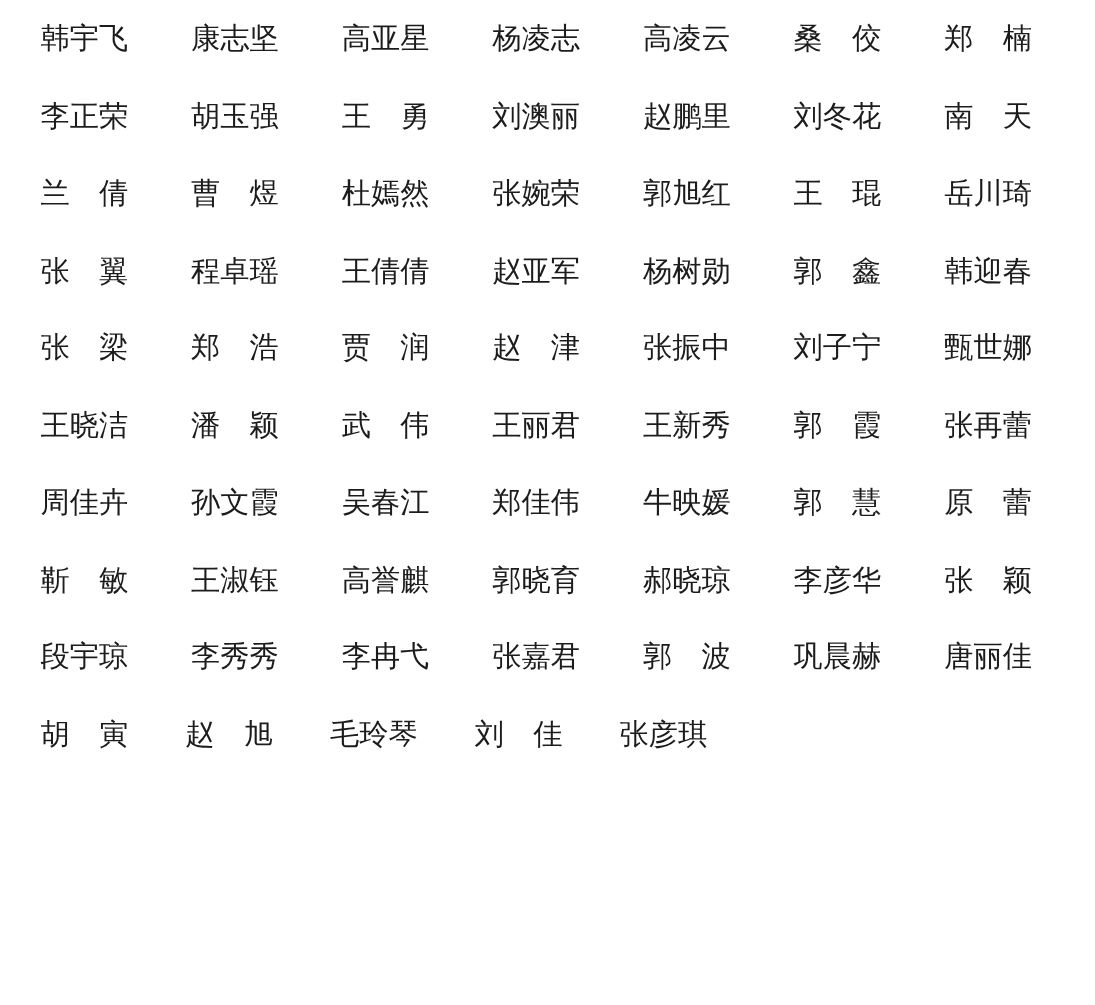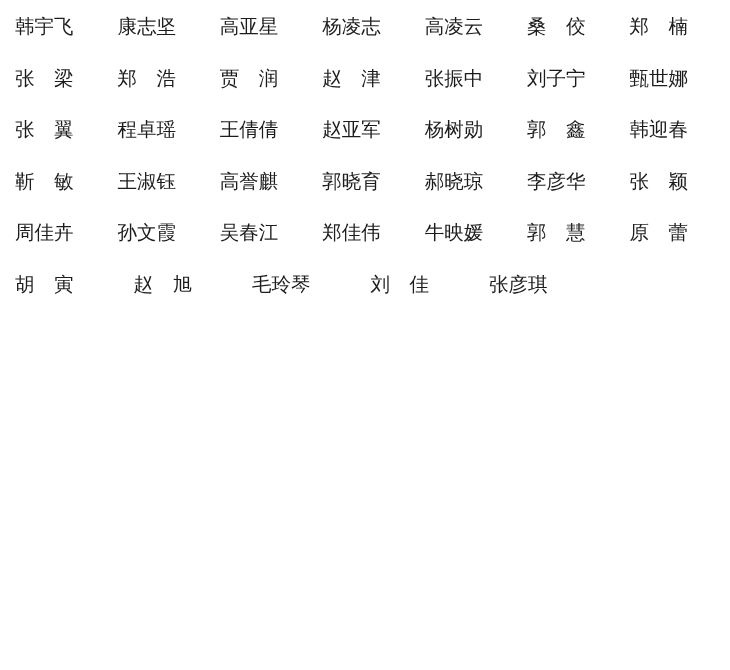--- a/index.html
+++ b/index.html
@@ -13,33 +13,33 @@
     height: 670px;
     background: #ffffff;
     overflow: hidden;
     font-family: "Liberation Serif", "DejaVu Serif", serif;
     color: #1c1c1c;
   }
   .name-list {
     box-sizing: border-box;
     width: 100%;
     height: 100%;
-    padding: 1px 42px 0 15px;
+    padding: 1px 42px 0 27px;
     display: flex;
     flex-direction: column;
   }
   .name-row {
     height: 51.5px;
     display: flex;
     justify-content: space-between;
     align-items: center;
   }
   .name-row.row-last {
     justify-content: flex-start;
-    gap: 60px;
+    gap: 38px;
   }
   .name {
     font-size: 19.5px;
     line-height: 1;
     white-space: pre;
     letter-spacing: 0;
   }
 </style>
 </head>
 <body>
@@ -49,54 +49,90 @@
       <div class="name-row">
         <span class="name">韩宇飞</span>
         <span class="name">康志坚</span>
         <span class="name">高亚星</span>
         <span class="name">杨凌志</span>
         <span class="name">高凌云</span>
         <span class="name">桑　佼</span>
         <span class="name">郑　楠</span>
       </div>
       <div class="name-row">
-        <span class="name">张　梁</span>
-        <span class="name">郑　浩</span>
-        <span class="name">贾　润</span>
-        <span class="name">赵　津</span>
-        <span class="name">张振中</span>
-        <span class="name">刘子宁</span>
-        <span class="name">甄世娜</span>
+        <span class="name">李正荣</span>
+        <span class="name">胡玉强</span>
+        <span class="name">王　勇</span>
+        <span class="name">刘澳丽</span>
+        <span class="name">赵鹏里</span>
+        <span class="name">刘冬花</span>
+        <span class="name">南　天</span>
+      </div>
+      <div class="name-row">
+        <span class="name">兰　倩</span>
+        <span class="name">曹　煜</span>
+        <span class="name">杜嫣然</span>
+        <span class="name">张婉荣</span>
+        <span class="name">郭旭红</span>
+        <span class="name">王　琨</span>
+        <span class="name">岳川琦</span>
       </div>
       <div class="name-row">
         <span class="name">张　翼</span>
         <span class="name">程卓瑶</span>
         <span class="name">王倩倩</span>
         <span class="name">赵亚军</span>
         <span class="name">杨树勋</span>
         <span class="name">郭　鑫</span>
         <span class="name">韩迎春</span>
       </div>
       <div class="name-row">
+        <span class="name">张　梁</span>
+        <span class="name">郑　浩</span>
+        <span class="name">贾　润</span>
+        <span class="name">赵　津</span>
+        <span class="name">张振中</span>
+        <span class="name">刘子宁</span>
+        <span class="name">甄世娜</span>
+      </div>
+      <div class="name-row">
+        <span class="name">王晓洁</span>
+        <span class="name">潘　颖</span>
+        <span class="name">武　伟</span>
+        <span class="name">王丽君</span>
+        <span class="name">王新秀</span>
+        <span class="name">郭　霞</span>
+        <span class="name">张再蕾</span>
+      </div>
+      <div class="name-row">
+        <span class="name">周佳卉</span>
+        <span class="name">孙文霞</span>
+        <span class="name">吴春江</span>
+        <span class="name">郑佳伟</span>
+        <span class="name">牛映媛</span>
+        <span class="name">郭　慧</span>
+        <span class="name">原　蕾</span>
+      </div>
+      <div class="name-row">
         <span class="name">靳　敏</span>
         <span class="name">王淑钰</span>
         <span class="name">高誉麒</span>
         <span class="name">郭晓育</span>
         <span class="name">郝晓琼</span>
         <span class="name">李彦华</span>
         <span class="name">张　颖</span>
       </div>
       <div class="name-row">
-        <span class="name">周佳卉</span>
-        <span class="name">孙文霞</span>
-        <span class="name">吴春江</span>
-        <span class="name">郑佳伟</span>
-        <span class="name">牛映媛</span>
-        <span class="name">郭　慧</span>
-        <span class="name">原　蕾</span>
+        <span class="name">段宇琼</span>
+        <span class="name">李秀秀</span>
+        <span class="name">李冉弋</span>
+        <span class="name">张嘉君</span>
+        <span class="name">郭　波</span>
+        <span class="name">巩晨赫</span>
+        <span class="name">唐丽佳</span>
       </div>
       <div class="name-row row-last">
         <span class="name">胡　寅</span>
         <span class="name">赵　旭</span>
         <span class="name">毛玲琴</span>
         <span class="name">刘　佳</span>
         <span class="name">张彦琪</span>
       </div>
     </div>
 </div>

